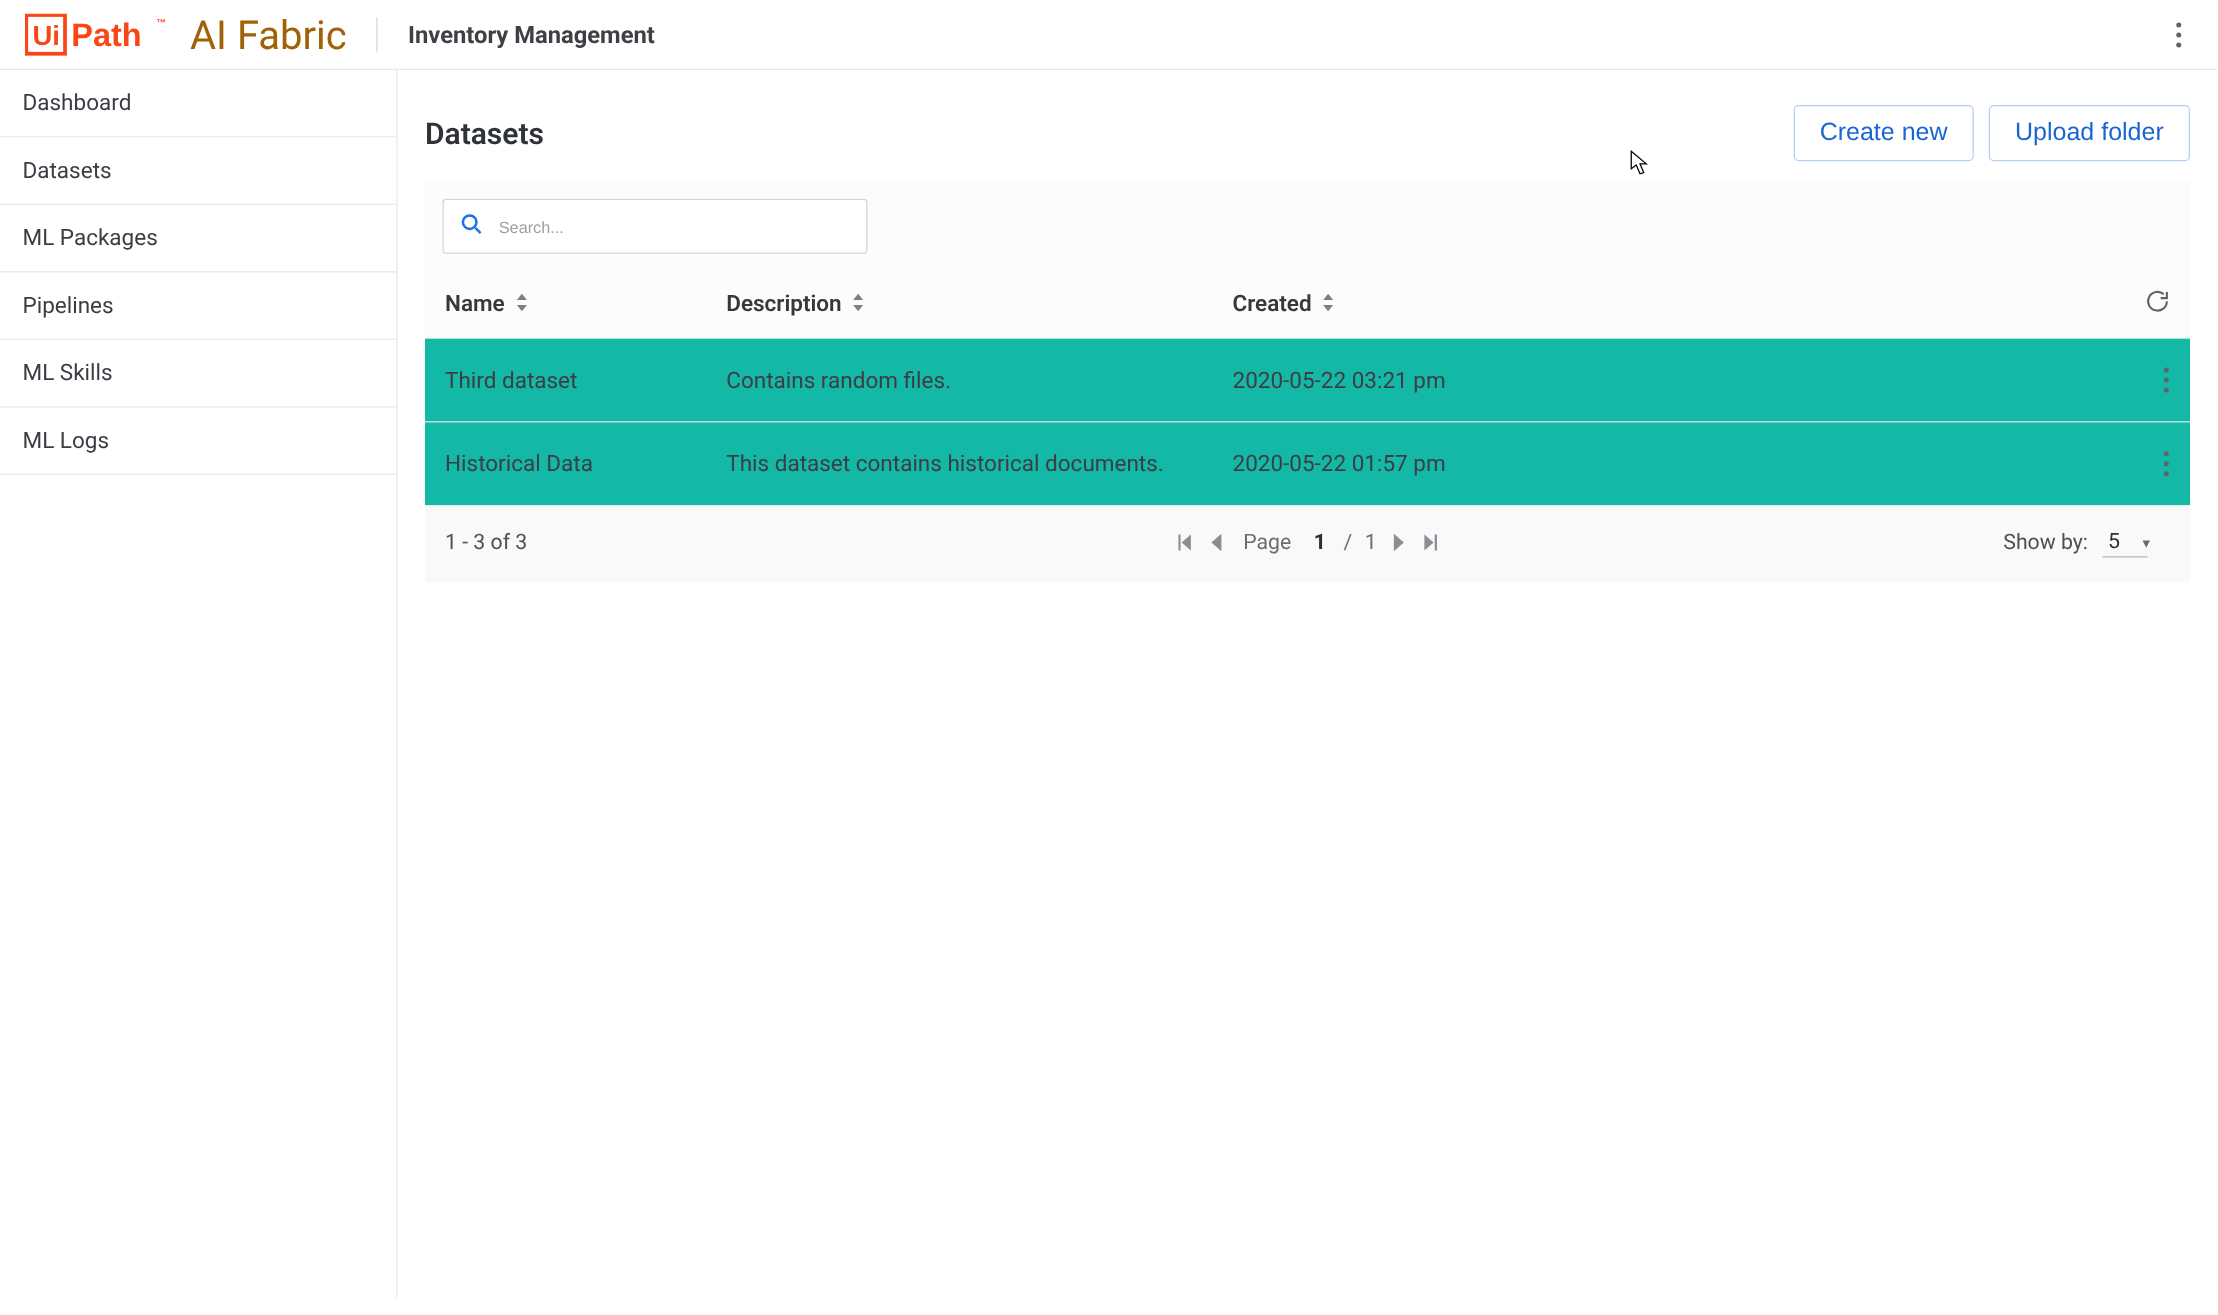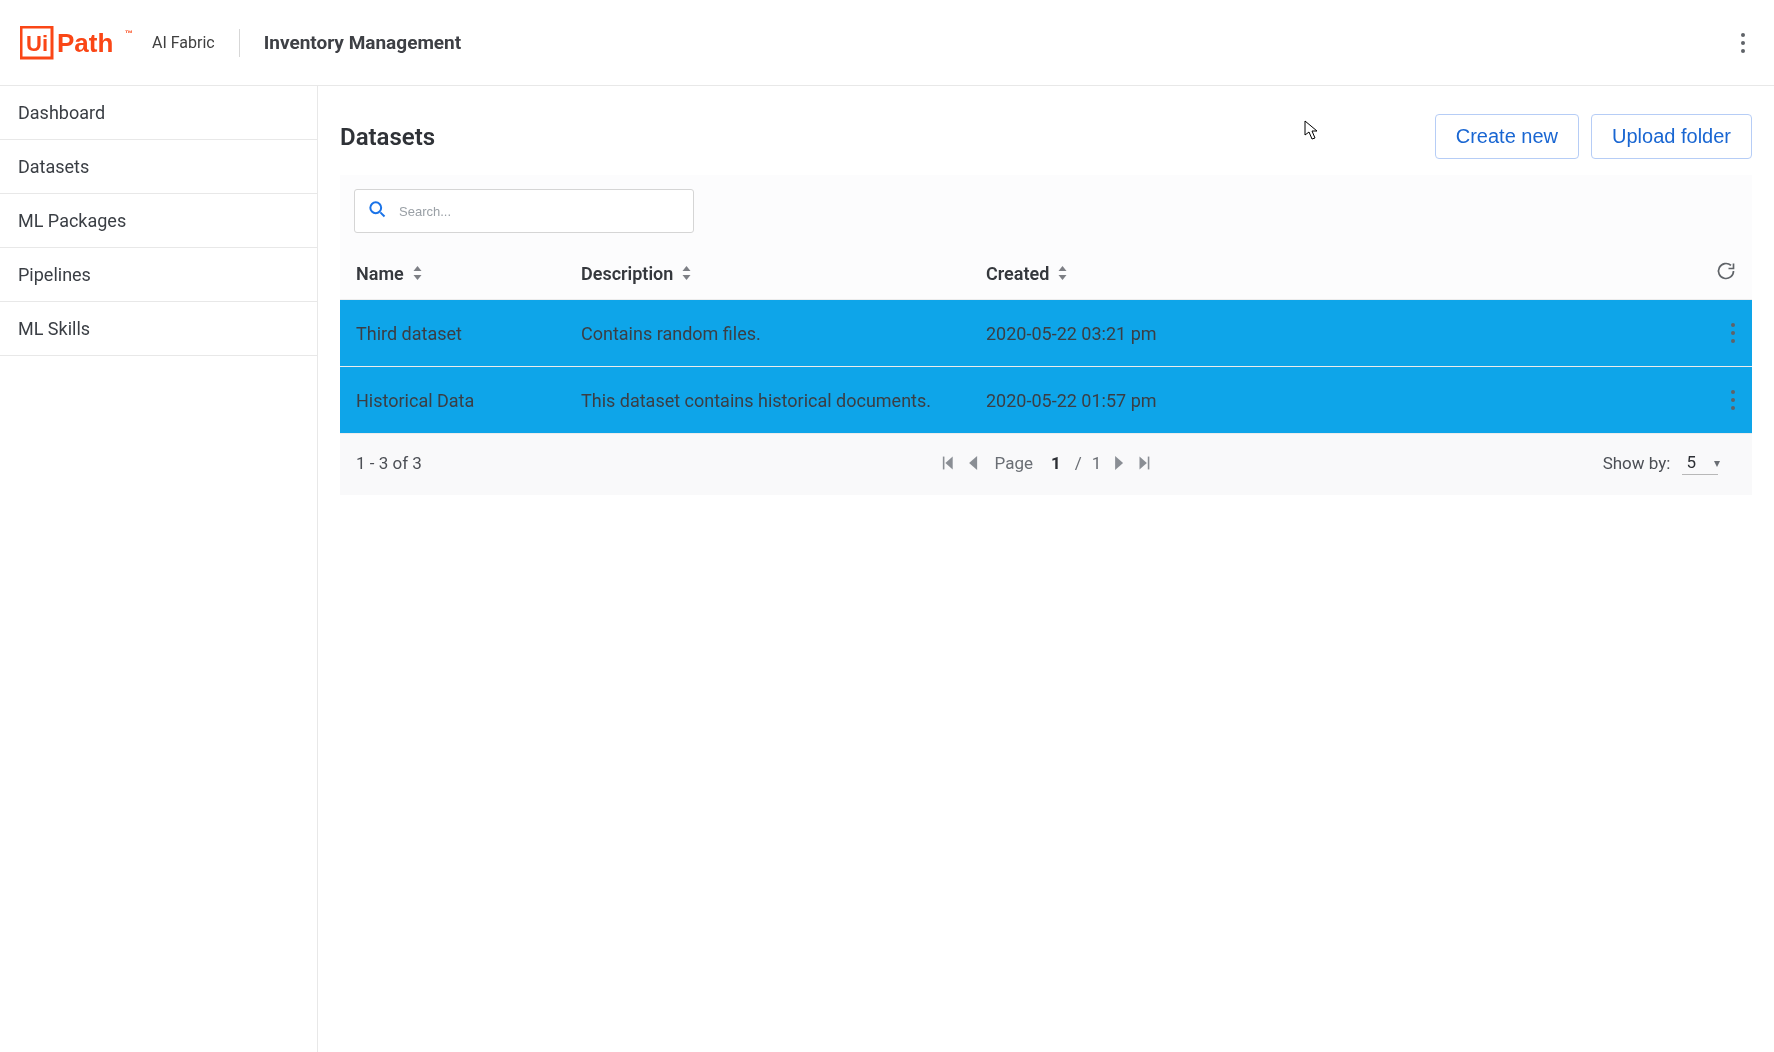--- a/index.html
+++ b/index.html
@@ -7,34 +7,34 @@
     font-family: -apple-system, BlinkMacSystemFont, "Segoe UI", Roboto, Arial, sans-serif;
     background: #fff;
     color: #363a40;
     width: 1774px;
     height: 1052px;
     overflow: hidden;
   }
 
   
   .header {
-    height: 86px;
+    height: 56px;
     border-bottom: 1px solid #e8e8e8;
     display: flex;
     align-items: center;
     padding: 0 20px;
   }
   .logo-wrap { display:flex; align-items:center; gap:8px; }
   .logo-ui { 
     color:#fa4616; font-weight:600; font-size:28px; 
     display:inline-flex; align-items:center;
   }
   .app-title {
-    font-size: 16px;
-    color: #404040;
+    font-size: 32px;
+    color: #a16207;
     font-weight: 400;
     margin-left: 4px;
   }
   .header-divider {
     width:1px; height:28px; background:#d7d7d7; margin:0 24px;
   }
   .breadcrumb {
     font-size: 19px;
     color: #3e4045;
     font-weight: 700;
@@ -133,21 +133,21 @@
   .col-refresh { margin-left:auto; color:#5f6368; cursor:pointer; }
   .sort-icon svg { width:11px; height:14px; color:#7d7f85; }
 
   .trow {
     display:flex;
     align-items:center;
     padding: 22px 16px;
     border-bottom: 1px solid #ececec;
     font-size: 18px;
     color:#3b3e44;
-    background:#0ea5e9;
+    background:#14b8a6;
   }
   .trow .row-menu {
     margin-left:auto; cursor:pointer; color:#5f6368;
   }
 
   .table-footer {
     display:flex;
     align-items:center;
     padding: 16px 16px 20px 16px;
     font-size:17px;
@@ -226,20 +226,21 @@
 </div>
 
 <div class="body-row">
 
   <div class="sidebar">
     <div class="sidebar-item"><span>Dashboard</span></div>
     <div class="sidebar-item active"><span>Datasets</span></div>
     <div class="sidebar-item"><span>ML Packages</span></div>
     <div class="sidebar-item"><span>Pipelines</span></div>
     <div class="sidebar-item"><span>ML Skills</span></div>
+    <div class="sidebar-item"><span>ML Logs</span></div>
   </div>
 
   <div class="main">
     <div class="page-header">
       <div class="page-title">Datasets</div>
       <div class="page-header-spacer"></div>
       <button class="btn-outline">Create new</button>
       <button class="btn-outline">Upload folder</button>
     </div>
 

